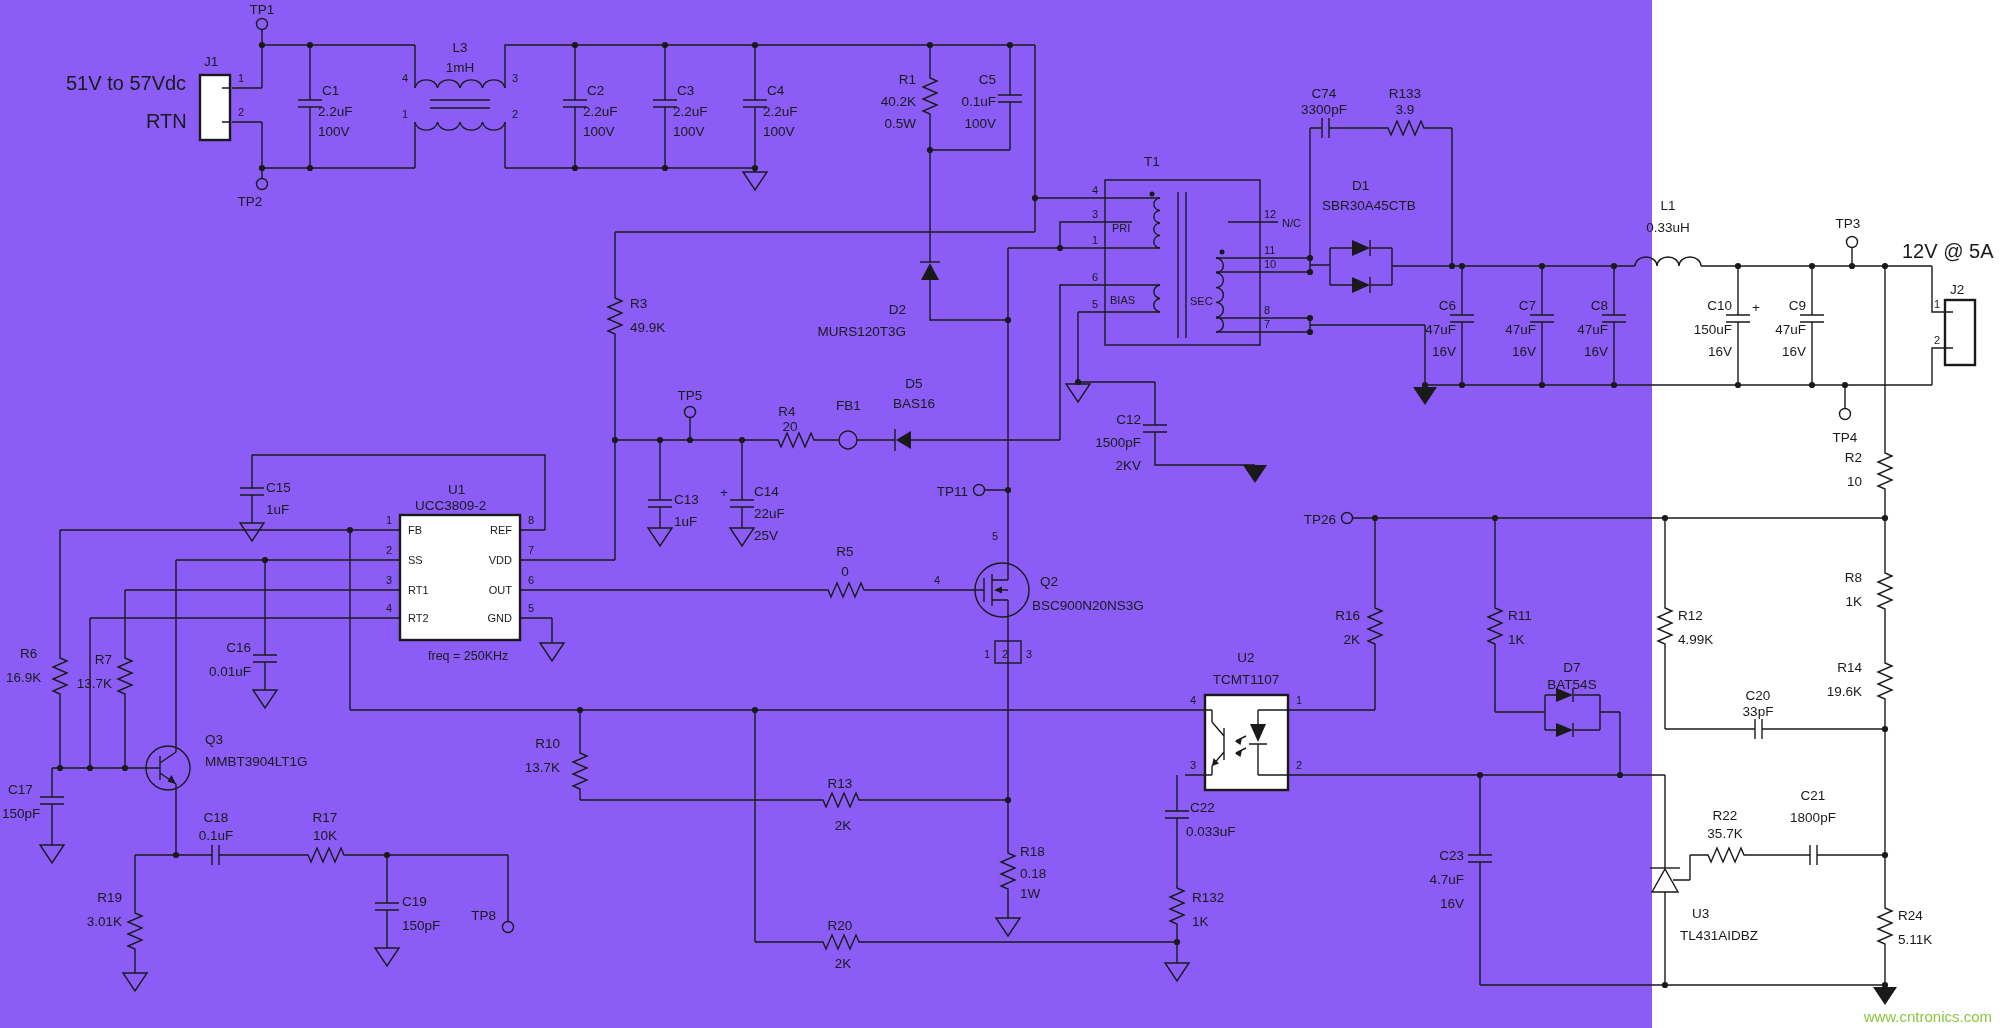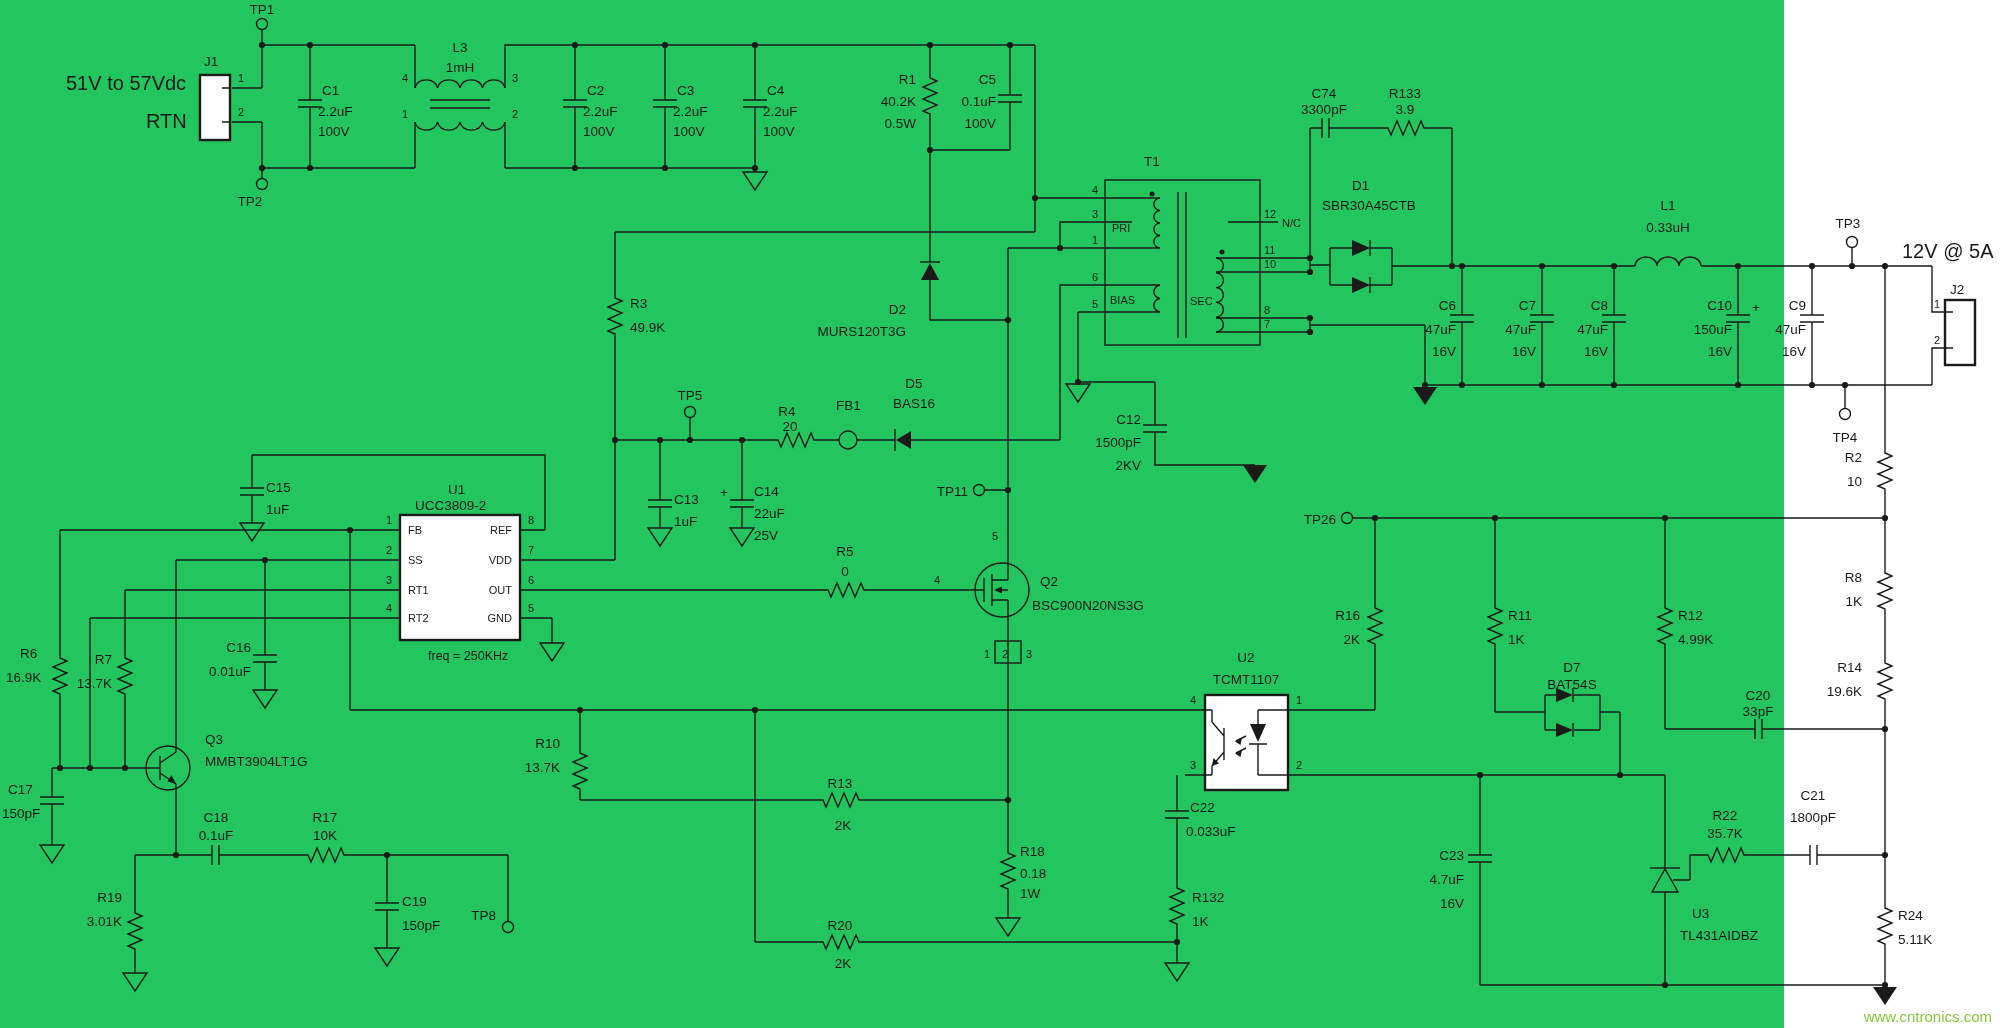--- a/index.html
+++ b/index.html
@@ -1,16 +1,16 @@
 <!DOCTYPE html>
 <html><head>
 <meta charset="utf-8">
 <style>
   html,body{margin:0;padding:0;background:#ffffff;}
-  .schematic{position:relative;width:1784px;height:1028px;background:#22c55e;
+  .schematic{position:relative;width:1652px;height:1028px;background:#8b5cf6;
              font-family:"Liberation Sans", sans-serif;}
   svg{display:block;}
   svg text{fill:#1a1a1a;font-family:"Liberation Sans", sans-serif;}
   .lbl{font-size:13.5px;}
   .sm{font-size:11px;}
   .big{font-size:20px;}
   .note{font-size:12.5px;}
   .wm{font-size:15px;fill:#8bc53f;}
   .ta-m{text-anchor:middle;}
   .ta-e{text-anchor:end;}

